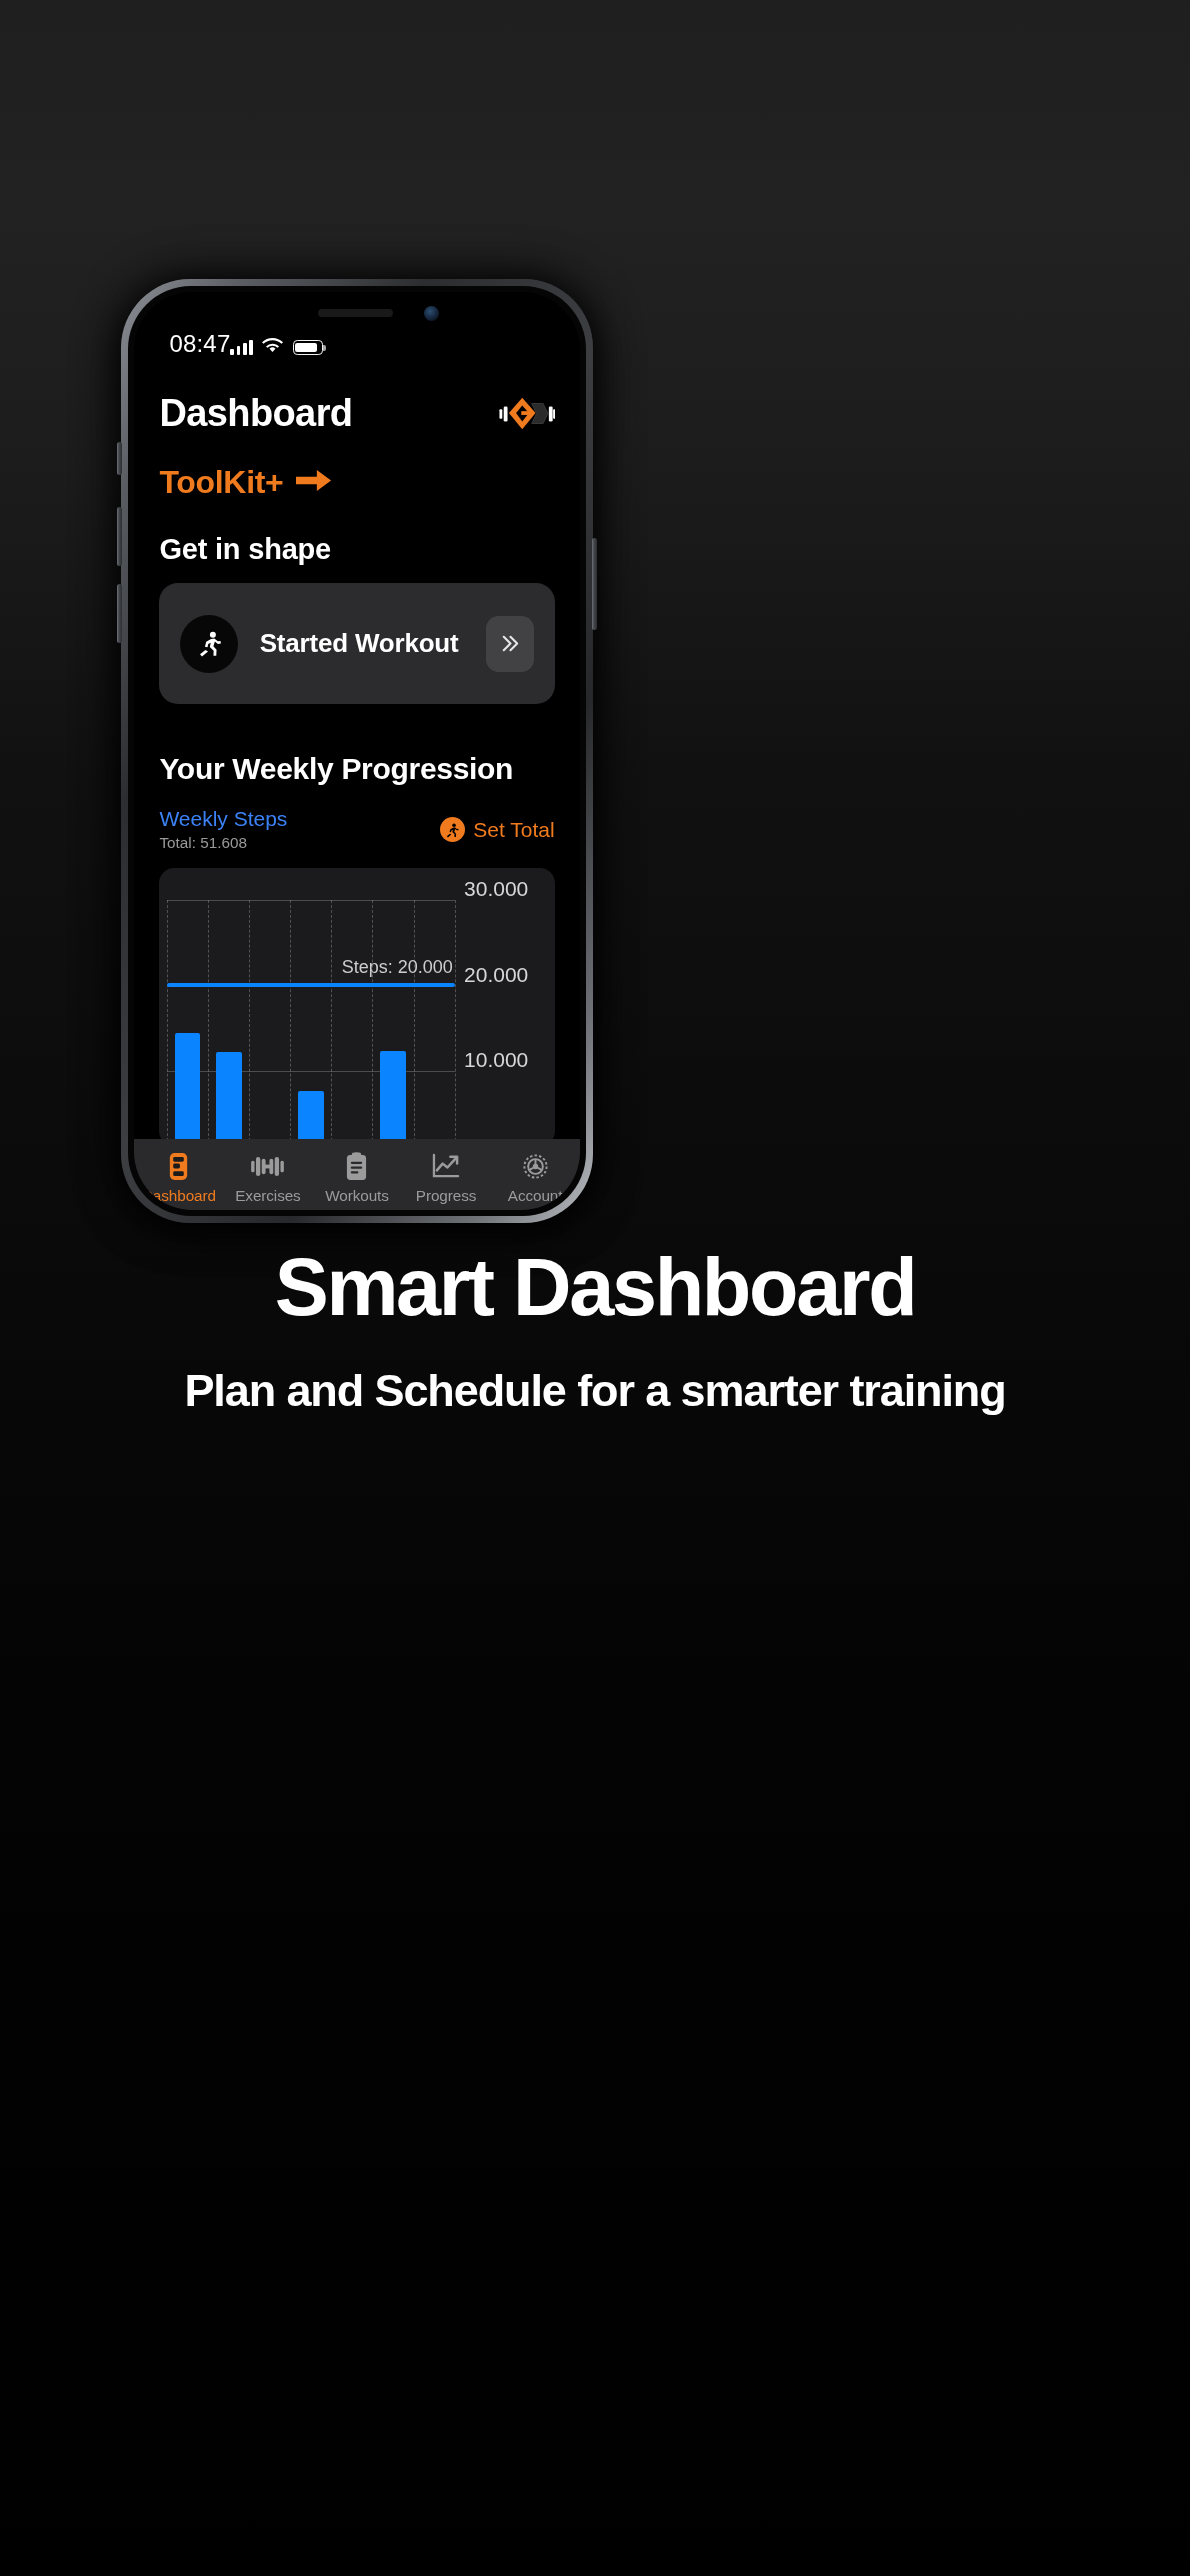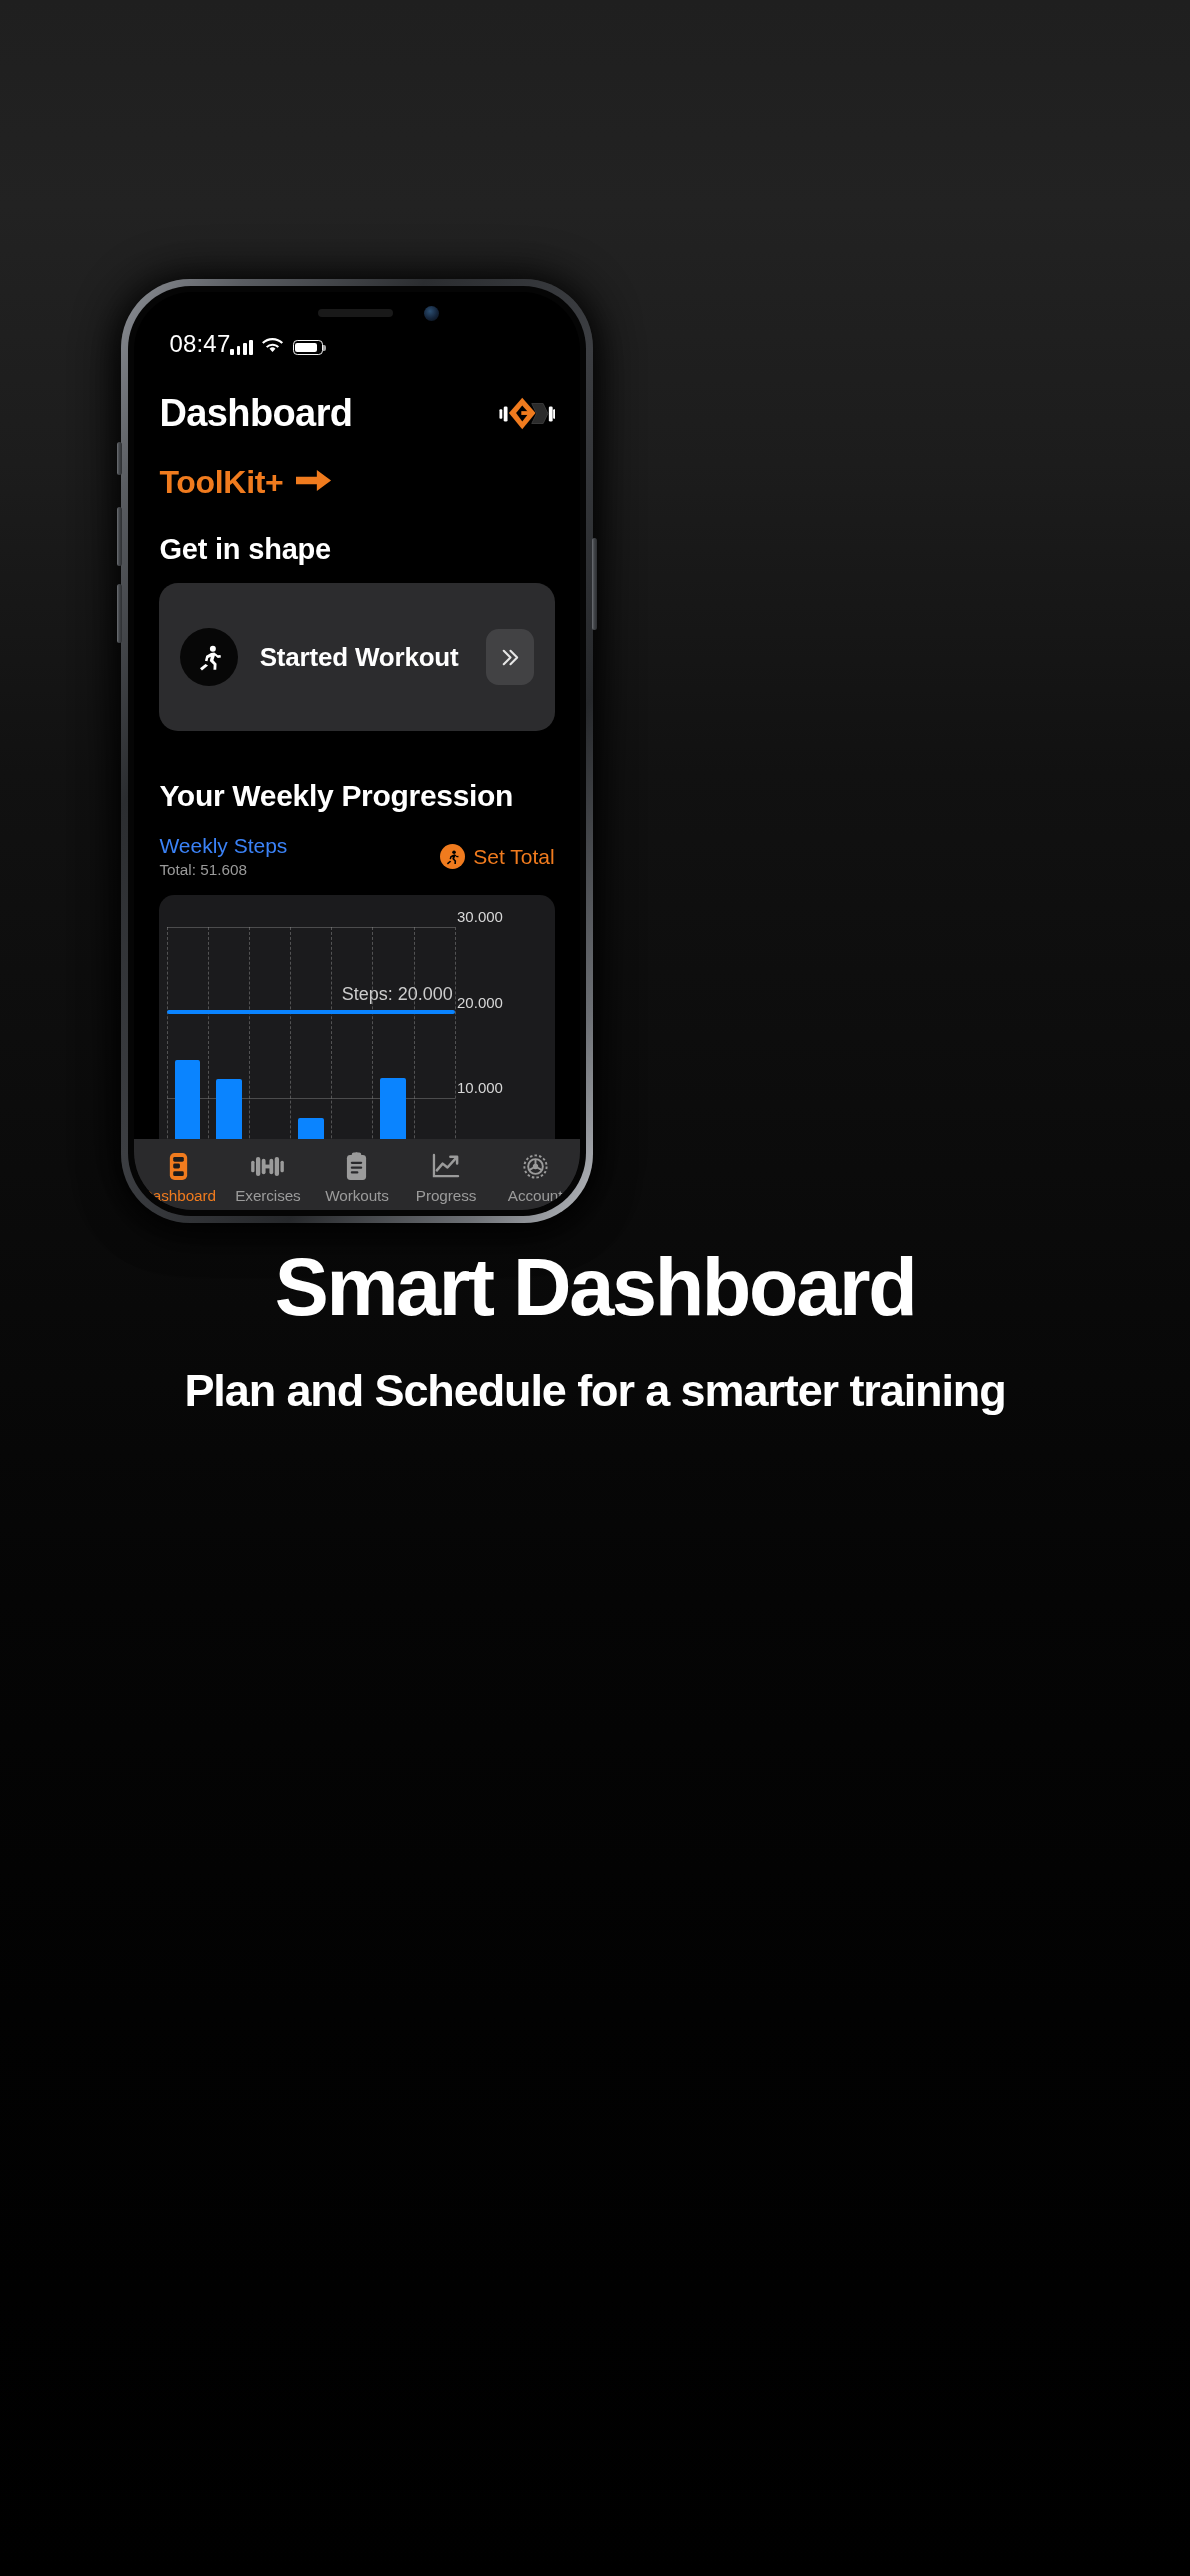--- a/index.html
+++ b/index.html
@@ -177,21 +177,21 @@
     color: #ffffff;
     font-size: 29px;
     font-weight: 700;
     margin-top: 32px;
     letter-spacing: -0.2px;
   }
 
   
   #workout-card {
     margin-top: 17px;
-    height: 148px;
+    height: 121px;
     background: #2c2c2e;
     border-radius: 19px;
     display: flex;
     align-items: center;
     padding: 0 21px;
     position: relative;
   }
   #workout-card::after {
     content:"";
     position:absolute;
@@ -270,22 +270,22 @@
     position:absolute; top:0; bottom:0; width:0;
     border-left: 1.4px dashed rgba(150,150,150,.45);
   }
   .hgrid {
     position:absolute; left:0; right:0; height:0;
     border-top: 1px solid rgba(150,150,150,.40);
   }
   .ylab {
     position:absolute;
     color:#d7d7d7;
-    font-size: 15px;
-    left: 0;
+    font-size: 21px;
+    left: 7px;
     transform: translateY(-50%);
     white-space: nowrap;
   }
   #yaxis { position:absolute; right:9.6px; top:21px; bottom:0; width:88px; }
   .bar {
     position:absolute;
     bottom:0;
     background:#0A84FF;
     border-radius: 1.9px 1.9px 0 0;
   }

